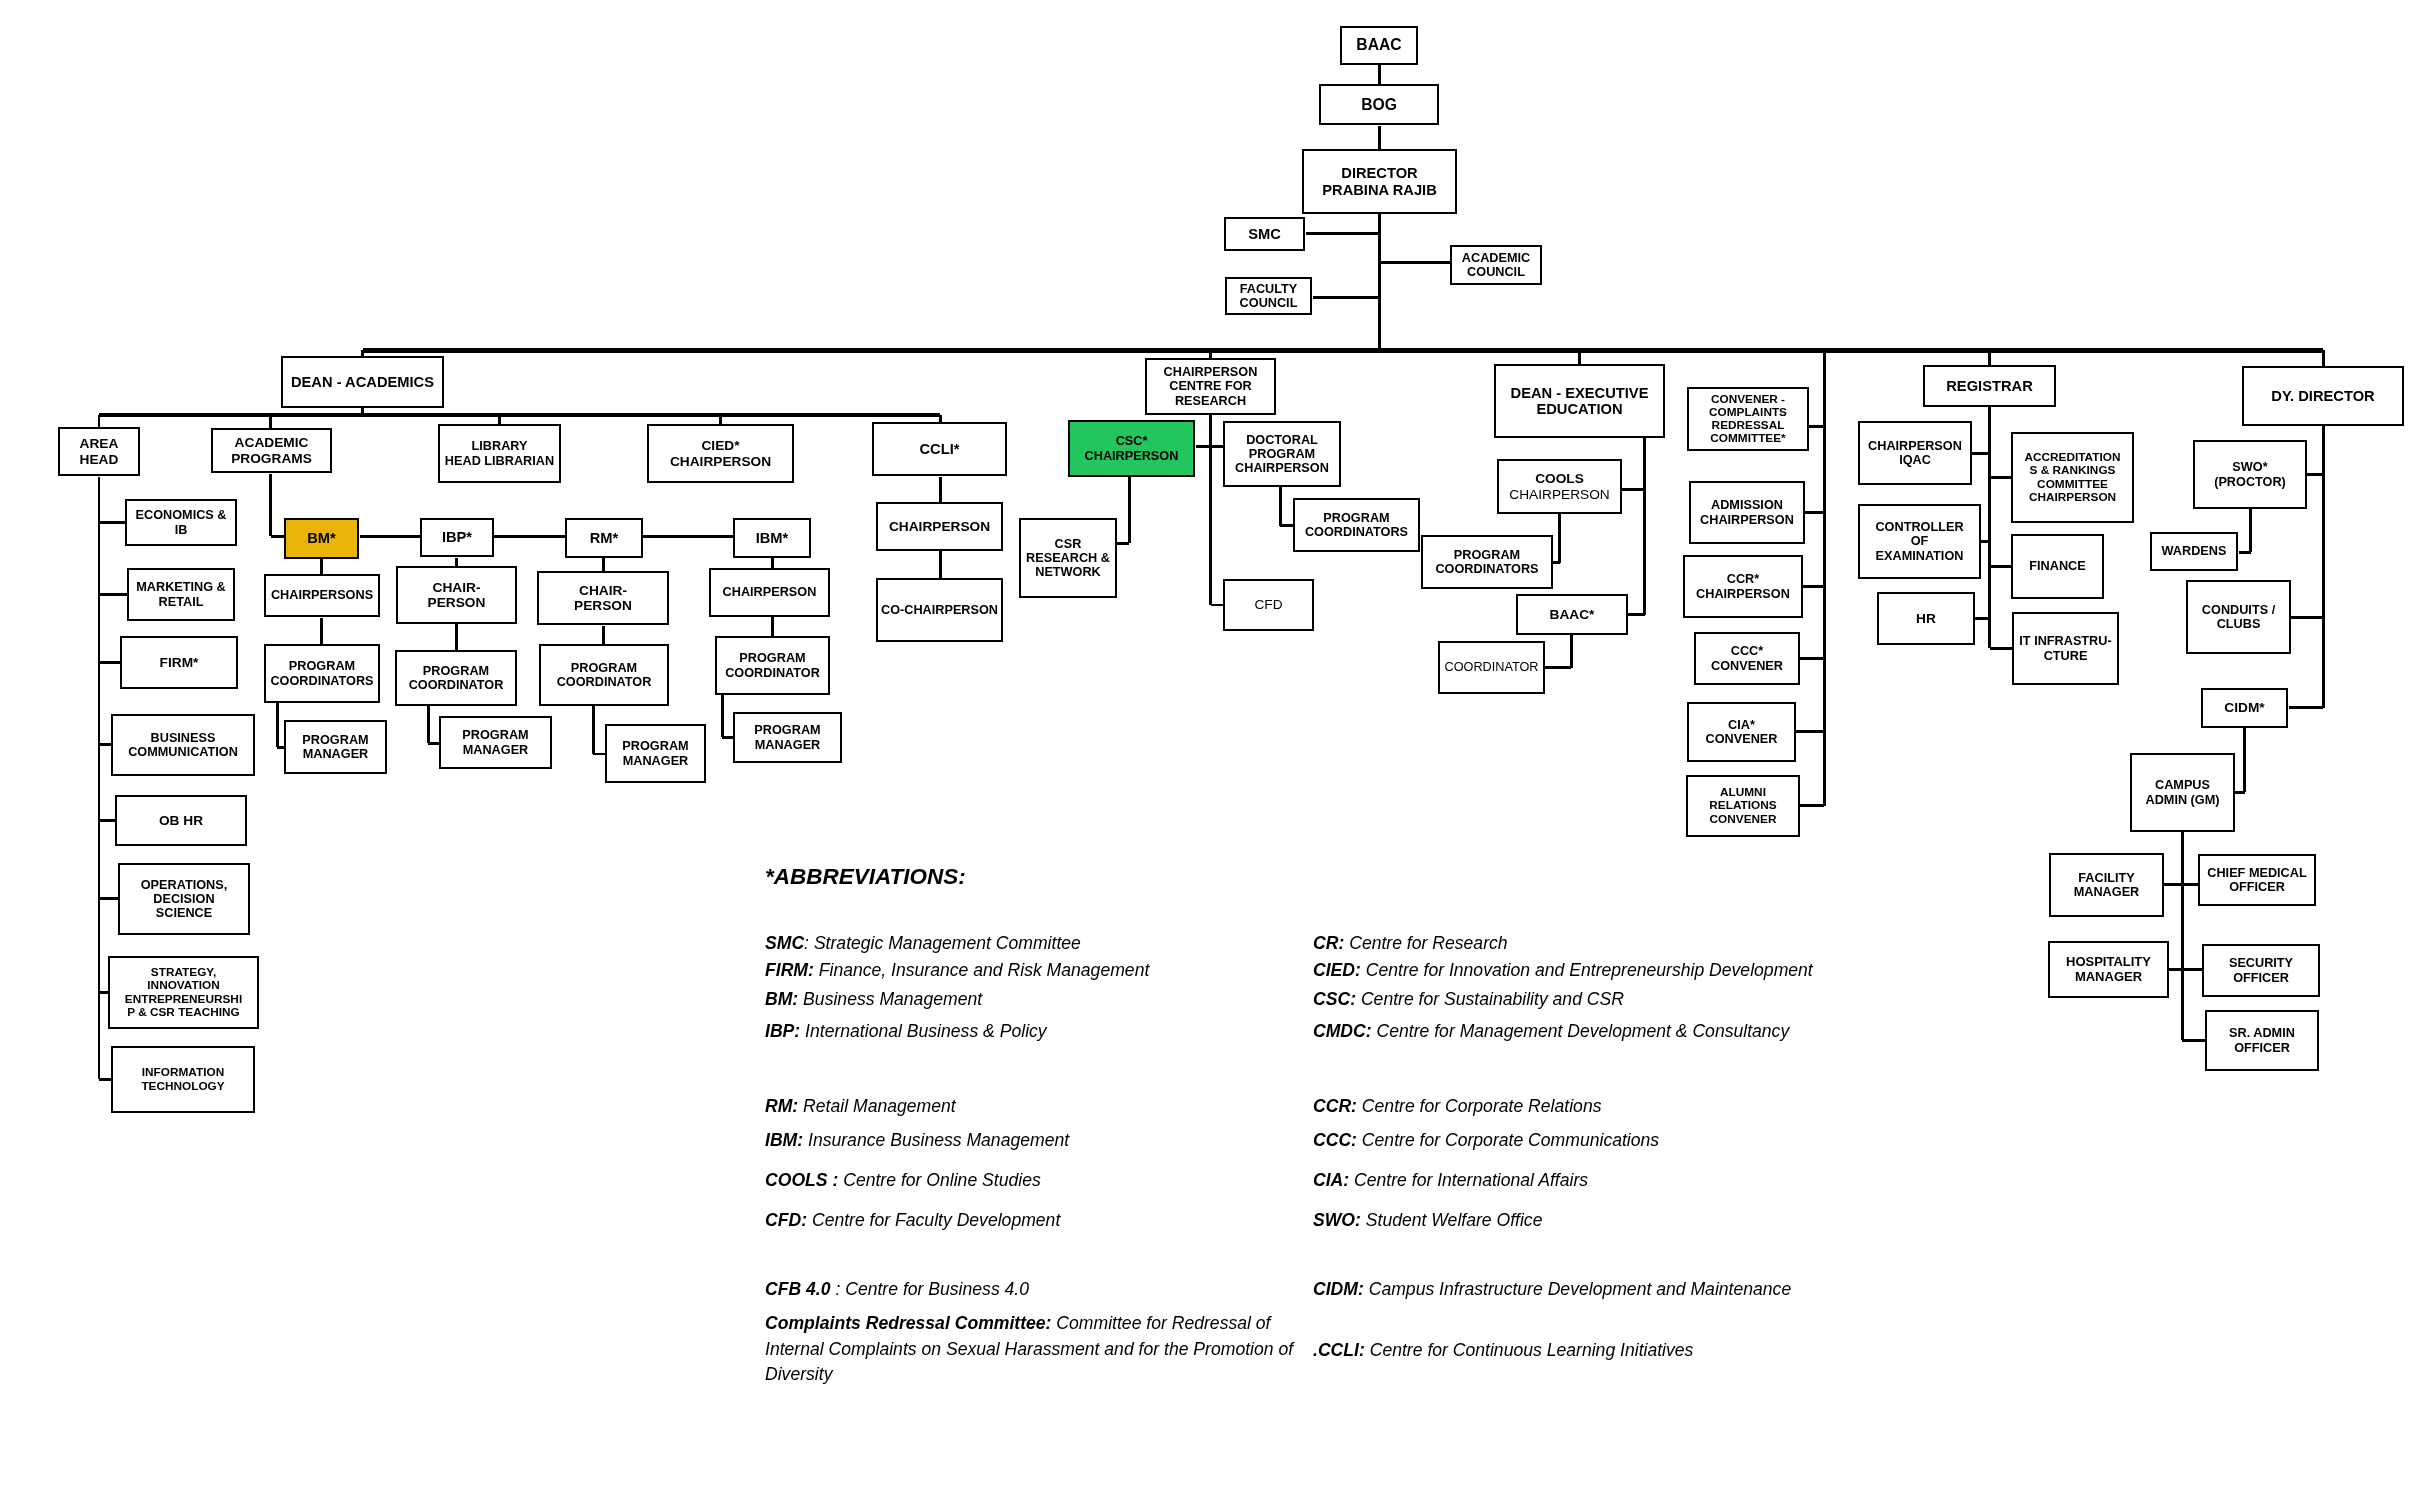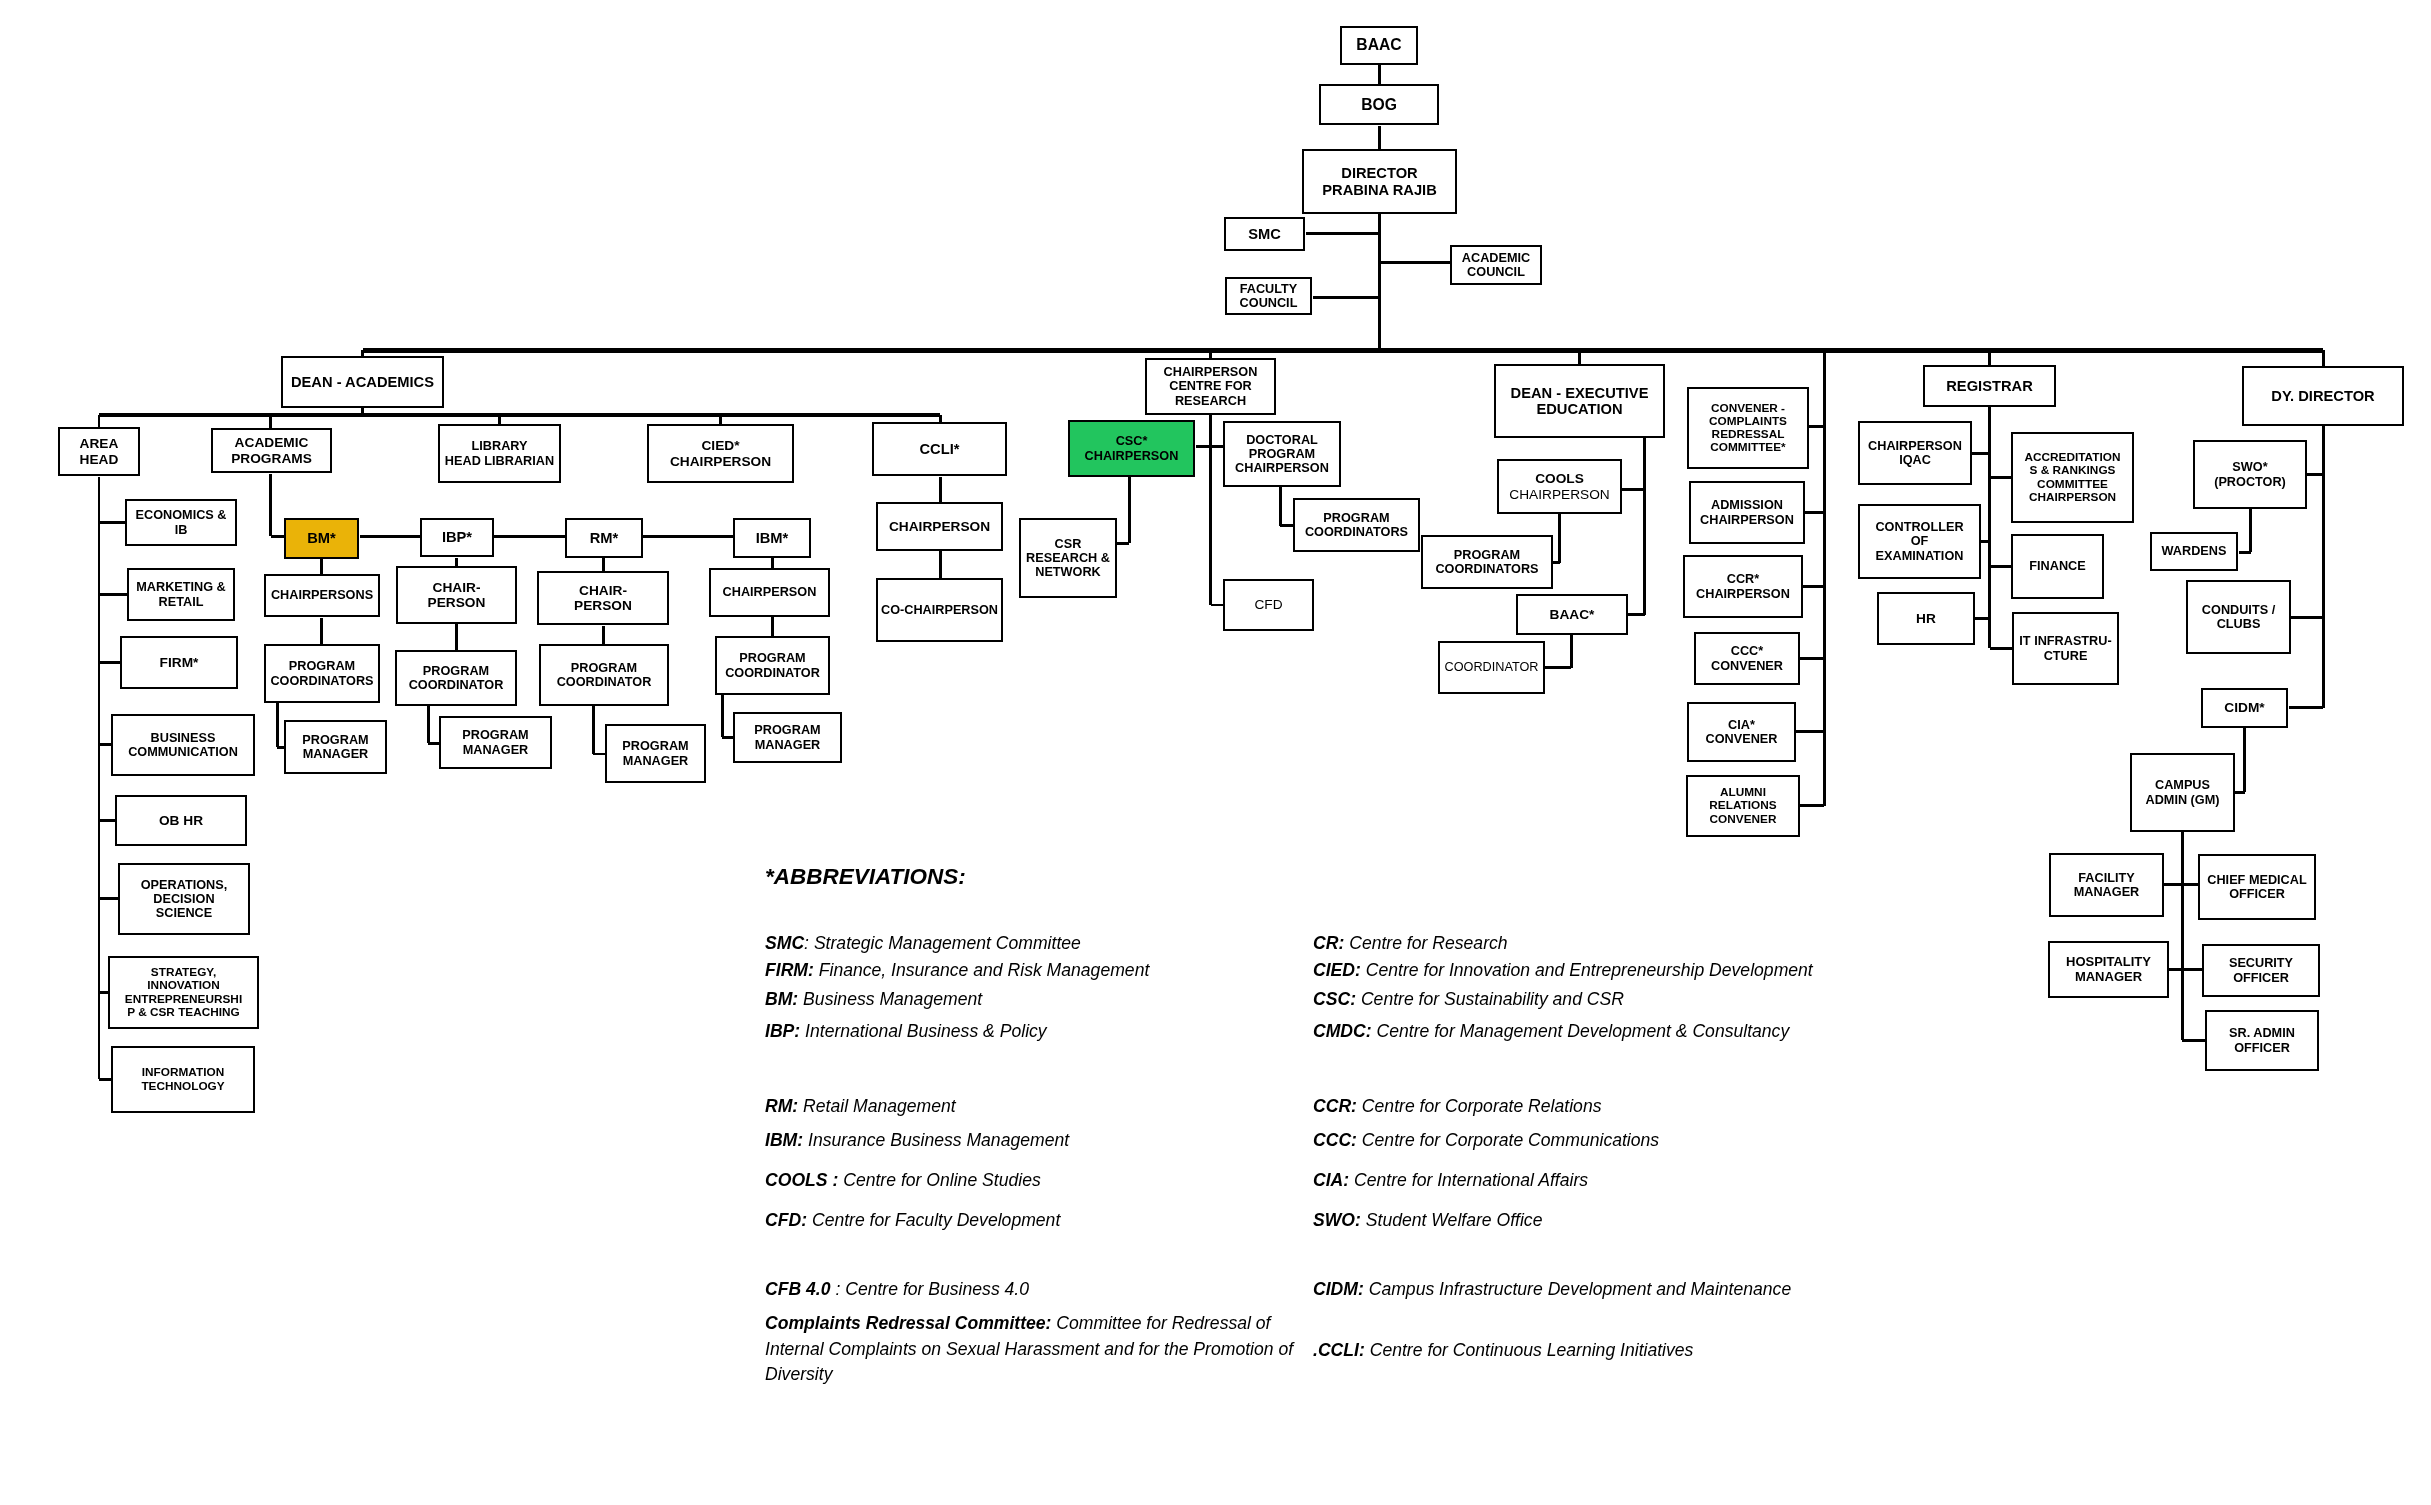--- a/index.html
+++ b/index.html
@@ -199,21 +199,21 @@
       <div class="node" style="left: 1293px; top: 498px; width: 127px; height: 54px; font-size: 12.7px; border-color: rgb(0, 0, 0); background: rgb(255, 255, 255);">PROGRAM
 COORDINATORS</div>
       <div class="node light" style="left: 1223px; top: 579px; width: 91px; height: 52px; font-size: 13.7px; border-color: rgb(0, 0, 0); background: rgb(255, 255, 255);">CFD</div>
       <div class="node" style="left: 1494px; top: 364px; width: 171px; height: 74px; font-size: 14.7px; border-color: rgb(0, 0, 0); background: rgb(255, 255, 255);">DEAN -  EXECUTIVE
 EDUCATION</div>
       <div class="node" style="left: 1497px; top: 459px; width: 125px; height: 55px; font-size: 13.7px; border-color: rgb(0, 0, 0); background: rgb(255, 255, 255);"><span><span>COOLS</span><span class="sub">CHAIRPERSON</span></span></div>
       <div class="node" style="left: 1421px; top: 535px; width: 132px; height: 54px; font-size: 12.7px; border-color: rgb(0, 0, 0); background: rgb(255, 255, 255);">PROGRAM
 COORDINATORS</div>
       <div class="node" style="left: 1516px; top: 594px; width: 112px; height: 41px; font-size: 13.7px; border-color: rgb(0, 0, 0); background: rgb(255, 255, 255);">BAAC*</div>
       <div class="node light" style="left: 1438px; top: 641px; width: 107px; height: 53px; font-size: 12.7px; border-color: rgb(0, 0, 0); background: rgb(255, 255, 255);">COORDINATOR</div>
-      <div class="node" style="left: 1687px; top: 387px; width: 122px; height: 82px; font-size: 11.8px; border-color: rgb(0, 0, 0); background: rgb(255, 255, 255);">CONVENER -
+      <div class="node" style="left: 1687px; top: 387px; width: 122px; height: 64px; font-size: 11.8px; border-color: rgb(0, 0, 0); background: rgb(255, 255, 255);">CONVENER -
 COMPLAINTS
 REDRESSAL
 COMMITTEE*</div>
       <div class="node" style="left: 1689px; top: 481px; width: 116px; height: 63px; font-size: 12.7px; border-color: rgb(0, 0, 0); background: rgb(255, 255, 255);">ADMISSION
 CHAIRPERSON</div>
       <div class="node" style="left: 1683px; top: 555px; width: 120px; height: 63px; font-size: 12.7px; border-color: rgb(0, 0, 0); background: rgb(255, 255, 255);">CCR*
 CHAIRPERSON</div>
       <div class="node" style="left: 1694px; top: 632px; width: 106px; height: 53px; font-size: 12.7px; border-color: rgb(0, 0, 0); background: rgb(255, 255, 255);">CCC*
 CONVENER</div>
       <div class="node" style="left: 1687px; top: 702px; width: 109px; height: 60px; font-size: 12.7px; border-color: rgb(0, 0, 0); background: rgb(255, 255, 255);">CIA*
@@ -239,21 +239,21 @@
       <div class="node" style="left: 2193px; top: 440px; width: 114px; height: 69px; font-size: 12.7px; border-color: rgb(0, 0, 0); background: rgb(255, 255, 255);">SWO*
 (PROCTOR)</div>
       <div class="node" style="left: 2150px; top: 532px; width: 88px; height: 39px; font-size: 12.7px; border-color: rgb(0, 0, 0); background: rgb(255, 255, 255);">WARDENS</div>
       <div class="node" style="left: 2186px; top: 580px; width: 105px; height: 74px; font-size: 12.7px; border-color: rgb(0, 0, 0); background: rgb(255, 255, 255);">CONDUITS /
 CLUBS</div>
       <div class="node" style="left: 2201px; top: 688px; width: 87px; height: 40px; font-size: 13.7px; border-color: rgb(0, 0, 0); background: rgb(255, 255, 255);">CIDM*</div>
       <div class="node" style="left: 2130px; top: 753px; width: 105px; height: 79px; font-size: 12.7px; border-color: rgb(0, 0, 0); background: rgb(255, 255, 255);">CAMPUS
 ADMIN (GM)</div>
       <div class="node" style="left: 2049px; top: 853px; width: 115px; height: 64px; font-size: 12.7px; border-color: rgb(0, 0, 0); background: rgb(255, 255, 255);">FACILITY
 MANAGER</div>
-      <div class="node" style="left: 2198px; top: 854px; width: 118px; height: 66px; font-size: 12.7px; border-color: rgb(0, 0, 0); background: rgb(255, 255, 255);">CHIEF MEDICAL
+      <div class="node" style="left: 2198px; top: 854px; width: 118px; height: 52px; font-size: 12.7px; border-color: rgb(0, 0, 0); background: rgb(255, 255, 255);">CHIEF MEDICAL
 OFFICER</div>
       <div class="node" style="left: 2048px; top: 941px; width: 121px; height: 57px; font-size: 13px; border-color: rgb(0, 0, 0); background: rgb(255, 255, 255);">HOSPITALITY
 MANAGER</div>
       <div class="node" style="left: 2202px; top: 944px; width: 118px; height: 53px; font-size: 12.7px; border-color: rgb(0, 0, 0); background: rgb(255, 255, 255);">SECURITY
 OFFICER</div>
       <div class="node" style="left: 2205px; top: 1010px; width: 114px; height: 61px; font-size: 12.7px; border-color: rgb(0, 0, 0); background: rgb(255, 255, 255);">SR. ADMIN
 OFFICER</div>
     </div>
   <div id="abbr-heading">*ABBREVIATIONS:</div>
   <div id="abbr-entries">

